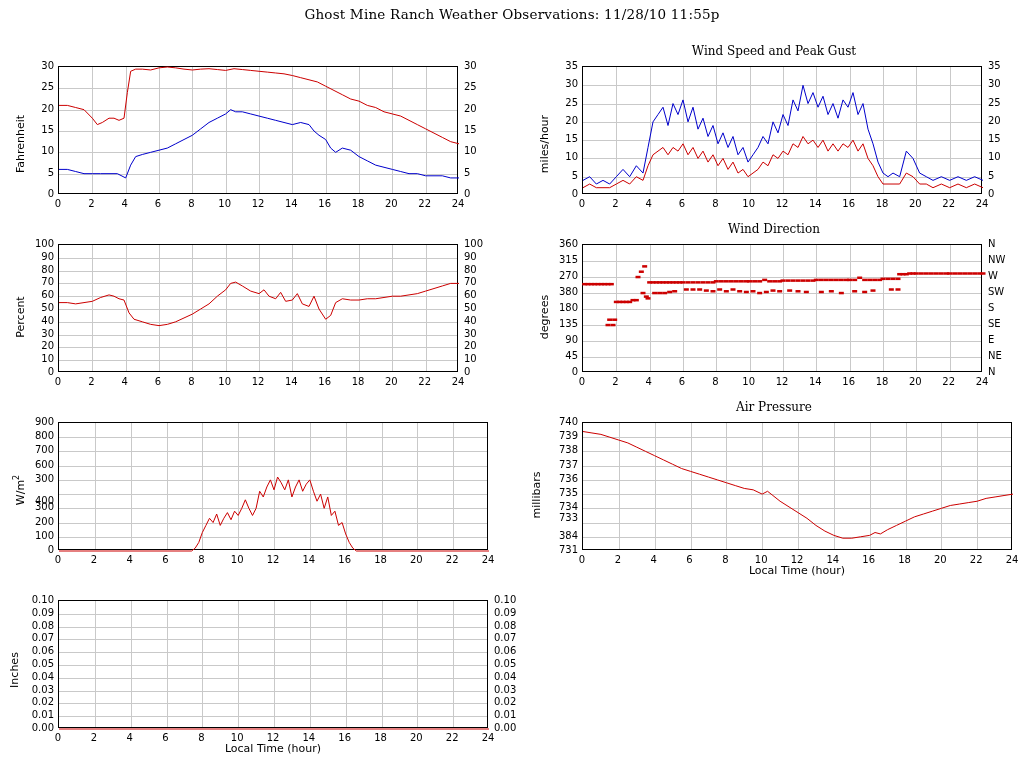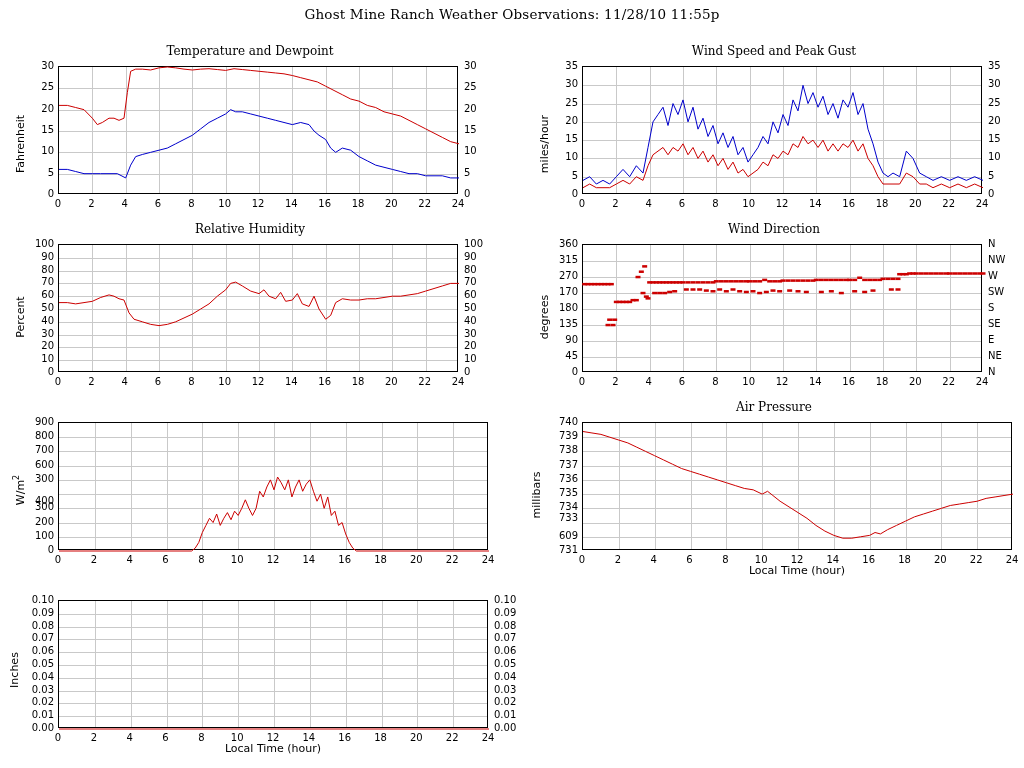--- a/index.html
+++ b/index.html
@@ -38,21 +38,20 @@
   .xaxis-title{position:absolute;text-align:center;font-size:11px;width:100%;}
   svg{position:absolute;left:0;top:0;overflow:visible;}
   .sup{font-size:8px;vertical-align:super;}
 </style>
 </head>
 <body>
 
 <div id="page-title">Ghost Mine Ranch Weather Observations: 11/28/10 11:55p</div>
 
 <div class="panel" style="left:0px;top:44px;width:500px;height:170px;">
-  <div class="panel-title">Temperature and Dewpoint</div>
   <div class="axis-title rot" style="left:14px;top:160px;width:120px;">Fahrenheit</div>
   <div class="plot" id="plot-temperature" style="left:58px;top:22px;width:400px;height:128px;">
       <div class="gridline v" style="left: 33.3333px;"></div>
       <div class="gridline v" style="left: 66.6667px;"></div>
       <div class="gridline v" style="left: 100px;"></div>
       <div class="gridline v" style="left: 133.333px;"></div>
       <div class="gridline v" style="left: 166.667px;"></div>
       <div class="gridline v" style="left: 200px;"></div>
       <div class="gridline v" style="left: 233.333px;"></div>
       <div class="gridline v" style="left: 266.667px;"></div>
@@ -149,21 +148,20 @@
     <div class="tick-lab ylab-r" style="left: 464px; top: 125.714px; width: 42px;">5</div>
     <div class="tick-lab ylab-r" style="left: 464px; top: 107.429px; width: 42px;">10</div>
     <div class="tick-lab ylab-r" style="left: 464px; top: 89.1429px; width: 42px;">15</div>
     <div class="tick-lab ylab-r" style="left: 464px; top: 70.8571px; width: 42px;">20</div>
     <div class="tick-lab ylab-r" style="left: 464px; top: 52.5714px; width: 42px;">25</div>
     <div class="tick-lab ylab-r" style="left: 464px; top: 34.2857px; width: 42px;">30</div>
     <div class="tick-lab ylab-r" style="left: 464px; top: 16px; width: 42px;">35</div>
   </div>
 
 <div class="panel" style="left:0px;top:222px;width:500px;height:170px;">
-  <div class="panel-title">Relative Humidity</div>
   <div class="axis-title rot" style="left:14px;top:155px;width:120px;">Percent</div>
   <div class="plot" id="plot-humidity" style="left:58px;top:22px;width:400px;height:128px;">
       <div class="gridline v" style="left: 33.3333px;"></div>
       <div class="gridline v" style="left: 66.6667px;"></div>
       <div class="gridline v" style="left: 100px;"></div>
       <div class="gridline v" style="left: 133.333px;"></div>
       <div class="gridline v" style="left: 166.667px;"></div>
       <div class="gridline v" style="left: 200px;"></div>
       <div class="gridline v" style="left: 233.333px;"></div>
       <div class="gridline v" style="left: 266.667px;"></div>
@@ -389,21 +387,21 @@
     <div class="tick-lab xlab" style="left: 304.667px; top: 154px; width: 40px;">16</div>
     <div class="tick-lab xlab" style="left: 338px; top: 154px; width: 40px;">18</div>
     <div class="tick-lab xlab" style="left: 371.333px; top: 154px; width: 40px;">20</div>
     <div class="tick-lab xlab" style="left: 404.667px; top: 154px; width: 40px;">22</div>
     <div class="tick-lab xlab" style="left: 438px; top: 154px; width: 40px;">24</div>
     <div class="tick-lab ylab-l" style="left: 12px; top: 144px; width: 42px;">0</div>
     <div class="tick-lab ylab-l" style="left: 12px; top: 128px; width: 42px;">45</div>
     <div class="tick-lab ylab-l" style="left: 12px; top: 112px; width: 42px;">90</div>
     <div class="tick-lab ylab-l" style="left: 12px; top: 96px; width: 42px;">135</div>
     <div class="tick-lab ylab-l" style="left: 12px; top: 80px; width: 42px;">180</div>
-    <div class="tick-lab ylab-l" style="left: 12px; top: 64px; width: 42px;">170</div>
+    <div class="tick-lab ylab-l" style="left: 12px; top: 64px; width: 42px;">380</div>
     <div class="tick-lab ylab-l" style="left: 12px; top: 48px; width: 42px;">270</div>
     <div class="tick-lab ylab-l" style="left: 12px; top: 32px; width: 42px;">315</div>
     <div class="tick-lab ylab-l" style="left: 12px; top: 16px; width: 42px;">360</div>
     <div class="tick-lab ylab-r" style="left: 464px; top: 144px; width: 42px;">N</div>
     <div class="tick-lab ylab-r" style="left: 464px; top: 128px; width: 42px;">NE</div>
     <div class="tick-lab ylab-r" style="left: 464px; top: 112px; width: 42px;">E</div>
     <div class="tick-lab ylab-r" style="left: 464px; top: 96px; width: 42px;">SE</div>
     <div class="tick-lab ylab-r" style="left: 464px; top: 80px; width: 42px;">S</div>
     <div class="tick-lab ylab-r" style="left: 464px; top: 64px; width: 42px;">SW</div>
     <div class="tick-lab ylab-r" style="left: 464px; top: 48px; width: 42px;">W</div>
@@ -497,21 +495,21 @@
     <div class="tick-lab xlab" style="left: 181.333px; top: 154px; width: 40px;">8</div>
     <div class="tick-lab xlab" style="left: 217.167px; top: 154px; width: 40px;">10</div>
     <div class="tick-lab xlab" style="left: 253px; top: 154px; width: 40px;">12</div>
     <div class="tick-lab xlab" style="left: 288.833px; top: 154px; width: 40px;">14</div>
     <div class="tick-lab xlab" style="left: 324.667px; top: 154px; width: 40px;">16</div>
     <div class="tick-lab xlab" style="left: 360.5px; top: 154px; width: 40px;">18</div>
     <div class="tick-lab xlab" style="left: 396.333px; top: 154px; width: 40px;">20</div>
     <div class="tick-lab xlab" style="left: 432.167px; top: 154px; width: 40px;">22</div>
     <div class="tick-lab xlab" style="left: 468px; top: 154px; width: 40px;">24</div>
     <div class="tick-lab ylab-l" style="left: 12px; top: 144px; width: 42px;">731</div>
-    <div class="tick-lab ylab-l" style="left: 12px; top: 129.778px; width: 42px;">609</div>
+    <div class="tick-lab ylab-l" style="left: 12px; top: 129.778px; width: 42px;">384</div>
     <div class="tick-lab ylab-l" style="left: 12px; top: 112px; width: 42px;">733</div>
     <div class="tick-lab ylab-l" style="left: 12px; top: 101.333px; width: 42px;">734</div>
     <div class="tick-lab ylab-l" style="left: 12px; top: 87.1111px; width: 42px;">735</div>
     <div class="tick-lab ylab-l" style="left: 12px; top: 72.8889px; width: 42px;">736</div>
     <div class="tick-lab ylab-l" style="left: 12px; top: 58.6667px; width: 42px;">737</div>
     <div class="tick-lab ylab-l" style="left: 12px; top: 44.4444px; width: 42px;">738</div>
     <div class="tick-lab ylab-l" style="left: 12px; top: 30.2222px; width: 42px;">739</div>
     <div class="tick-lab ylab-l" style="left: 12px; top: 16px; width: 42px;">740</div>
   </div>
 

